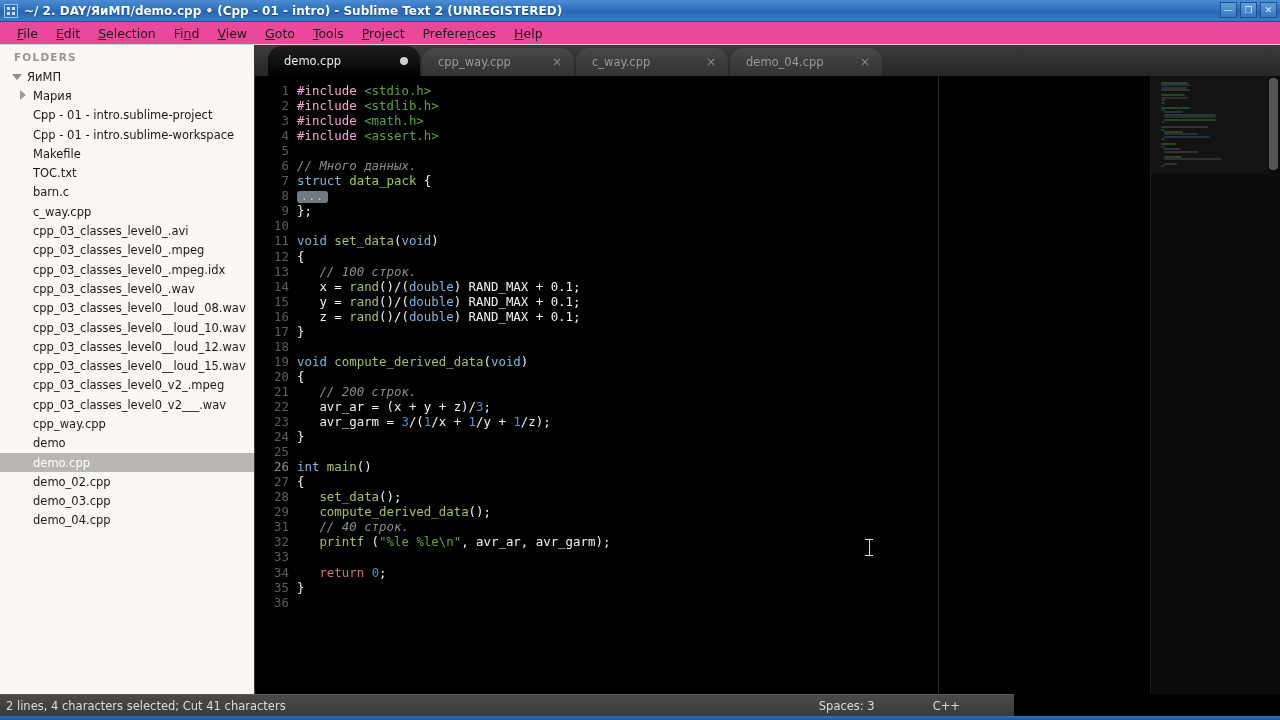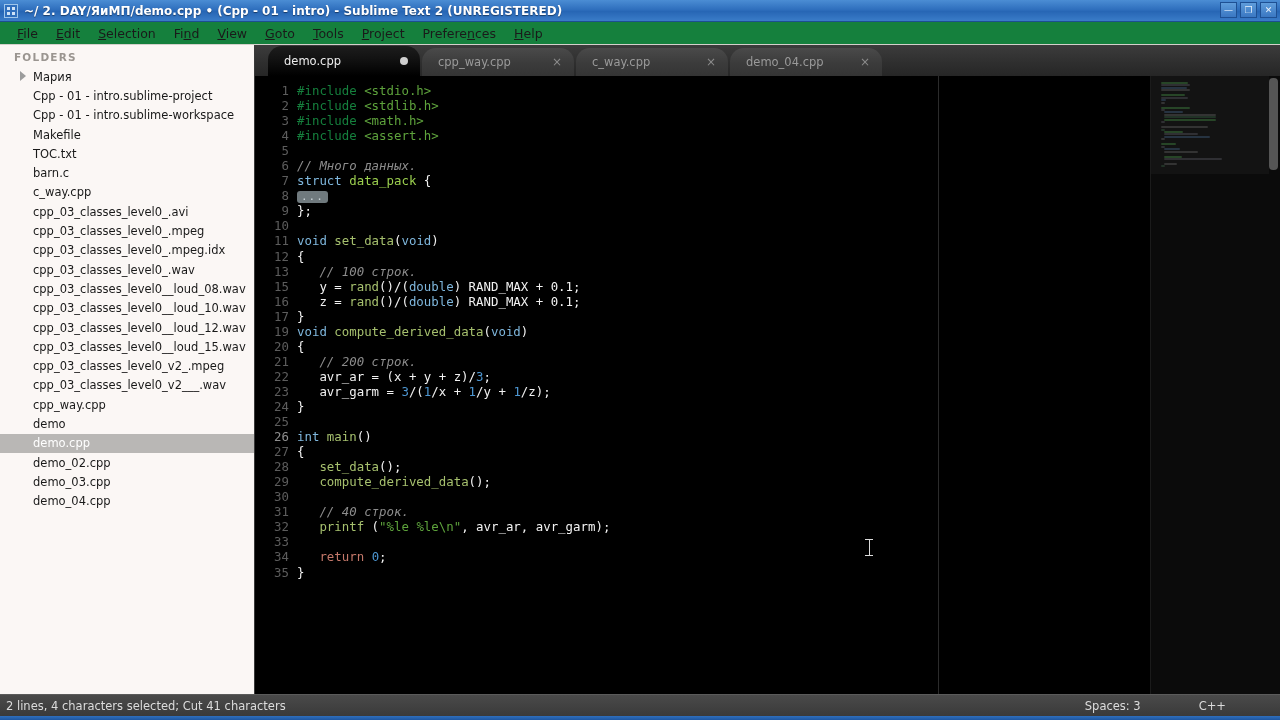--- a/index.html
+++ b/index.html
@@ -38,21 +38,21 @@
     width: 17px; height: 16px;
     background: linear-gradient(to bottom,#5f9ddb,#3a77c2);
     border: 1px solid #1e5093;
     color: #e8f1fb; font-size: 9px; line-height: 14px; text-align: center;
     font-family: "DejaVu Sans", sans-serif;
   }
 
   
   #menubar {
     position: absolute; left: 0; top: 22px; width: 1280px; height: 23px;
-    background: #15803d;
+    background: #ec4899;
     border-bottom: 1px solid #d4d0cb;
     display: flex; align-items: center; padding-left: 8px;
   }
   .menu-item {
     font-size: 12.5px; color: #1a1a1a; padding: 2px 9px;
     font-family: "DejaVu Sans", sans-serif; white-space: nowrap;
   }
   .menu-item u { text-decoration: underline; }
 
   
@@ -138,21 +138,21 @@
   #lines { position: absolute; left: 0; top: 7px; width: 1025px; }
   .ln-row { height: 15.05px; display: flex; white-space: pre; }
   .gutter {
     width: 42px; flex: 0 0 42px; text-align: right; padding-right: 8px;
     color: #5d5d5d;
   }
   .ln-row.current .gutter { color: #8f8f8f; }
   .code { color: #f2f2f2; position: relative; }
   
   .kw   { color: #7fb7dd; }
-  .pre  { color: #15803d; }
+  .pre  { color: #f9a8d4; }
   .str  { color: #5ea33c; }
   .cmt  { color: #8d8d8d; font-style: italic; }
   .fn   { color: #a6c06e; text-align: center; }
   .num  { color: #4d96d1; }
   .type { color: #9cd04f; }
   .ret  { color: #c4786a; }
   .fold {
     display: inline-block; background: #707a7e; color: #c9d2d6;
     border-radius: 3px; padding: 0 4px; line-height: 12px; font-size: 11px;
     vertical-align: middle; letter-spacing: 1px;
@@ -183,21 +183,21 @@
     background: rgba(255,255,255,0.035);
   }
   .mm-line { position: absolute; height: 2px; border-radius: 1px; }
   #minimap-scrollbar {
     position: absolute; right: 2px; top: 2px; width: 9px; height: 92px;
     background: #555555; border-radius: 4px;
   }
 
   
   #statusbar {
-    position: absolute; left: 0; top: 694px; width: 1280px; height: 22px;
+    position: absolute; left: 0; top: 694px; width: 1014px; height: 22px;
     background: linear-gradient(to bottom,#4a4a4a,#3a3a3a);
     border-top: 1px solid #5b5b5b;
     display: flex; align-items: center;
     font-size: 11.5px; color: #dcdcdc;
     font-family: "DejaVu Sans", sans-serif;
   }
   #status-left { padding-left: 6px; white-space: nowrap; }
   #status-right {
     margin-left: auto; display: flex; gap: 58px; padding-right: 54px; white-space: nowrap;
   }
@@ -234,20 +234,24 @@
       <div class="menu-item"><u>V</u>iew</div>
       <div class="menu-item"><u>G</u>oto</div>
       <div class="menu-item"><u>T</u>ools</div>
       <div class="menu-item"><u>P</u>roject</div>
       <div class="menu-item">Prefere<u>n</u>ces</div>
       <div class="menu-item"><u>H</u>elp</div>
     </div>
 
   <div id="sidebar">
     <div id="folders-header">FOLDERS</div>
+    <div class="tree-row root">
+      <span class="arrow down"></span>
+      <span>ЯиМП</span>
+    </div>
     <div id="sidebar-list">
         <div class="tree-row child">
           <span class="arrow right"></span>
           <span>Мария</span>
         </div>
         <div class="tree-row child">
           <span class="arrow none"></span>
           <span>Cpp - 01 - intro.sublime-project</span>
         </div>
         <div class="tree-row child">
@@ -367,40 +371,42 @@
           <div class="ln-row"><div class="gutter">4</div><div class="code"><span class="pre">#include</span> <span class="str">&lt;assert.h&gt;</span></div></div>
           <div class="ln-row"><div class="gutter">5</div><div class="code"></div></div>
           <div class="ln-row"><div class="gutter">6</div><div class="code"><span class="cmt">// Много данных.</span></div></div>
           <div class="ln-row"><div class="gutter">7</div><div class="code"><span class="kw">struct</span> <span class="type">data_pack</span> {</div></div>
           <div class="ln-row"><div class="gutter">8</div><div class="code"><span class="fold">...</span></div></div>
           <div class="ln-row"><div class="gutter">9</div><div class="code">};</div></div>
           <div class="ln-row"><div class="gutter">10</div><div class="code"></div></div>
           <div class="ln-row"><div class="gutter">11</div><div class="code"><span class="kw">void</span> <span class="fn">set_data</span>(<span class="kw">void</span>)</div></div>
           <div class="ln-row"><div class="gutter">12</div><div class="code">{</div></div>
           <div class="ln-row"><div class="gutter">13</div><div class="code"><span class="cmt">   // 100 строк.</span></div></div>
+          <div class="ln-row"><div class="gutter">14</div><div class="code">   x = <span class="fn">rand</span>()/(<span class="kw">double</span>) RAND_MAX + 0.1;</div></div>
           <div class="ln-row"><div class="gutter">15</div><div class="code">   y = <span class="fn">rand</span>()/(<span class="kw">double</span>) RAND_MAX + 0.1;</div></div>
           <div class="ln-row"><div class="gutter">16</div><div class="code">   z = <span class="fn">rand</span>()/(<span class="kw">double</span>) RAND_MAX + 0.1;</div></div>
           <div class="ln-row"><div class="gutter">17</div><div class="code">}</div></div>
+          <div class="ln-row"><div class="gutter">18</div><div class="code"></div></div>
           <div class="ln-row"><div class="gutter">19</div><div class="code"><span class="kw">void</span> <span class="fn">compute_derived_data</span>(<span class="kw">void</span>)</div></div>
           <div class="ln-row"><div class="gutter">20</div><div class="code">{</div></div>
           <div class="ln-row"><div class="gutter">21</div><div class="code"><span class="cmt">   // 200 строк.</span></div></div>
           <div class="ln-row"><div class="gutter">22</div><div class="code">   avr_ar = (x + y + z)/<span class="num">3</span>;</div></div>
           <div class="ln-row"><div class="gutter">23</div><div class="code">   avr_garm = <span class="num">3</span>/(<span class="num">1</span>/x + <span class="num">1</span>/y + <span class="num">1</span>/z);</div></div>
           <div class="ln-row"><div class="gutter">24</div><div class="code">}</div></div>
           <div class="ln-row"><div class="gutter">25</div><div class="code"></div></div>
           <div class="ln-row current"><div class="gutter">26</div><div class="code"><span class="kw">int</span> <span class="fn">main</span>()</div></div>
           <div class="ln-row"><div class="gutter">27</div><div class="code">{</div></div>
           <div class="ln-row"><div class="gutter">28</div><div class="code">   <span class="fn">set_data</span>();</div></div>
           <div class="ln-row"><div class="gutter">29</div><div class="code">   <span class="fn">compute_derived_data</span>();</div></div>
-          <div class="ln-row"><div class="gutter">30</div><div class="code"></div></div>
           <div class="ln-row"><div class="gutter">31</div><div class="code"><span class="cmt">   // 40 строк.</span></div></div>
           <div class="ln-row"><div class="gutter">32</div><div class="code">   <span class="fn">printf</span> (<span class="str">"%le %le\n"</span>, avr_ar, avr_garm);</div></div>
           <div class="ln-row"><div class="gutter">33</div><div class="code"></div></div>
           <div class="ln-row"><div class="gutter">34</div><div class="code">   <span class="ret">return</span> <span class="num">0</span>;</div></div>
           <div class="ln-row"><div class="gutter">35</div><div class="code">}</div></div>
+          <div class="ln-row"><div class="gutter">36</div><div class="code"></div></div>
         </div>
       <div id="mouse-cursor">
           <i></i>
         </div>
     </div>
 
     <div id="minimap">
       <div id="minimap-viewport"></div>
       <div id="minimap-scrollbar"></div>
     <div class="mm-line" style="top: 6px; left: 10px; width: 27px; background: rgb(44, 79, 44); opacity: 0.85;"></div>

